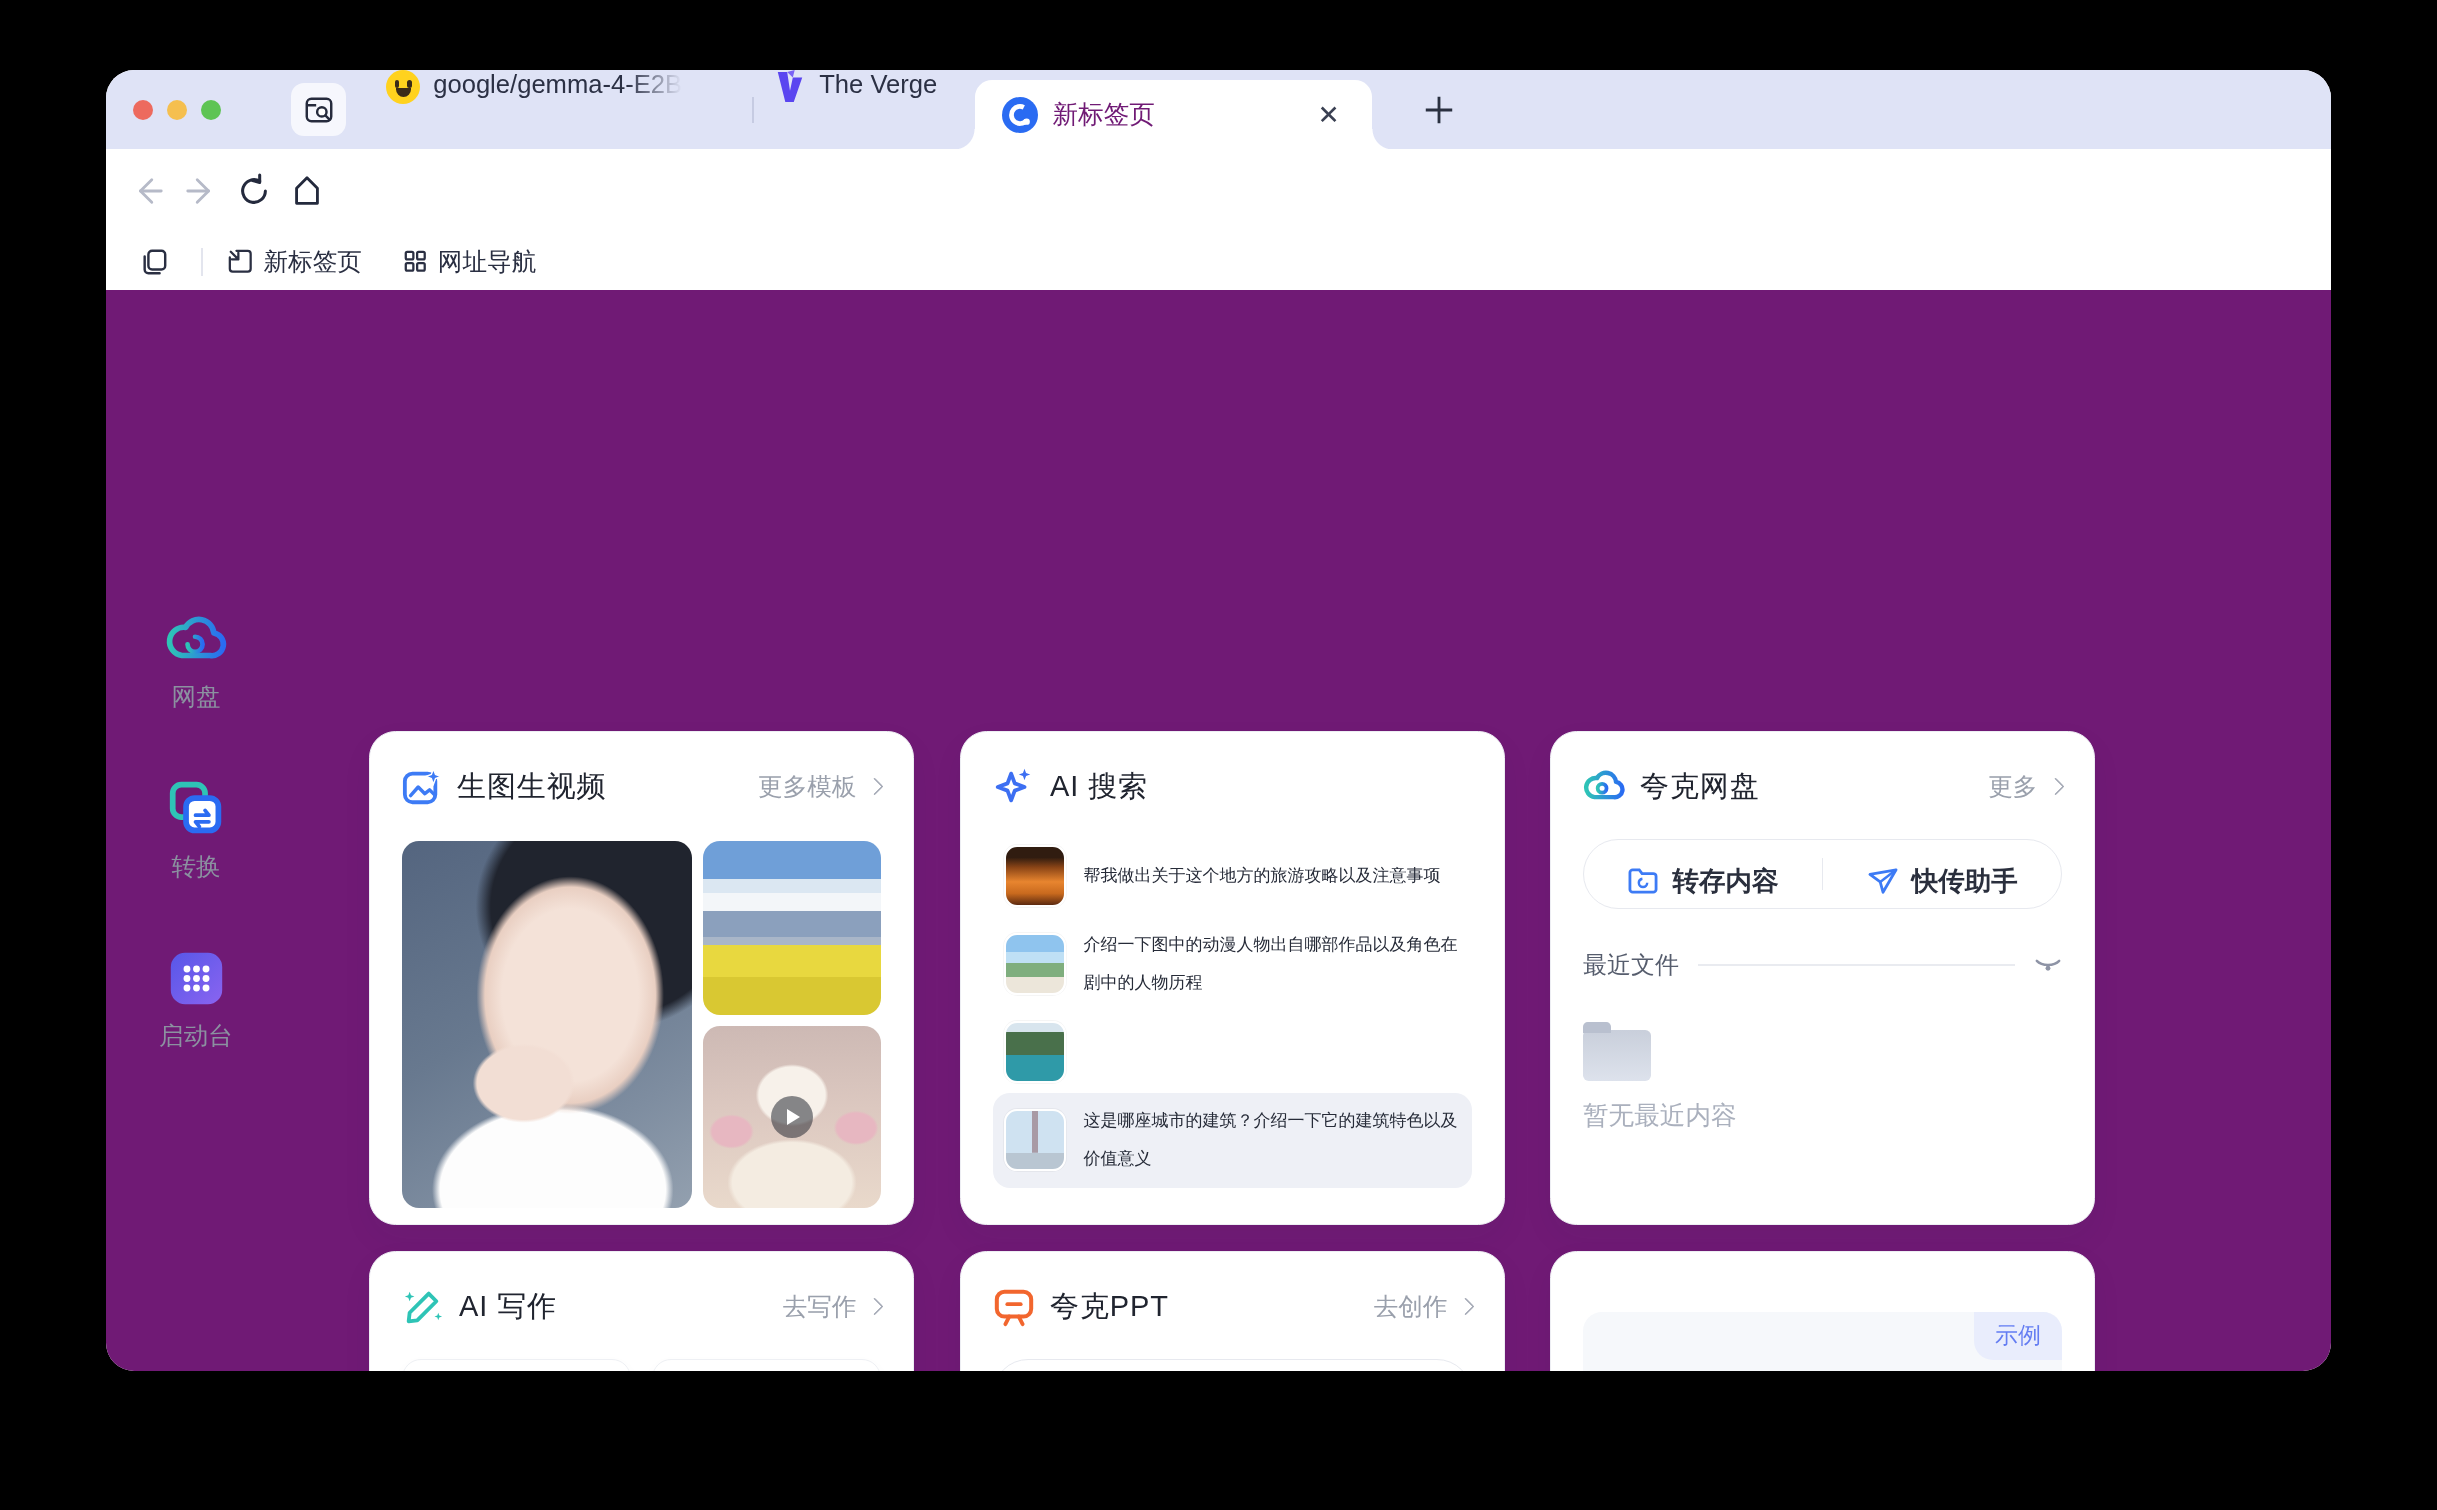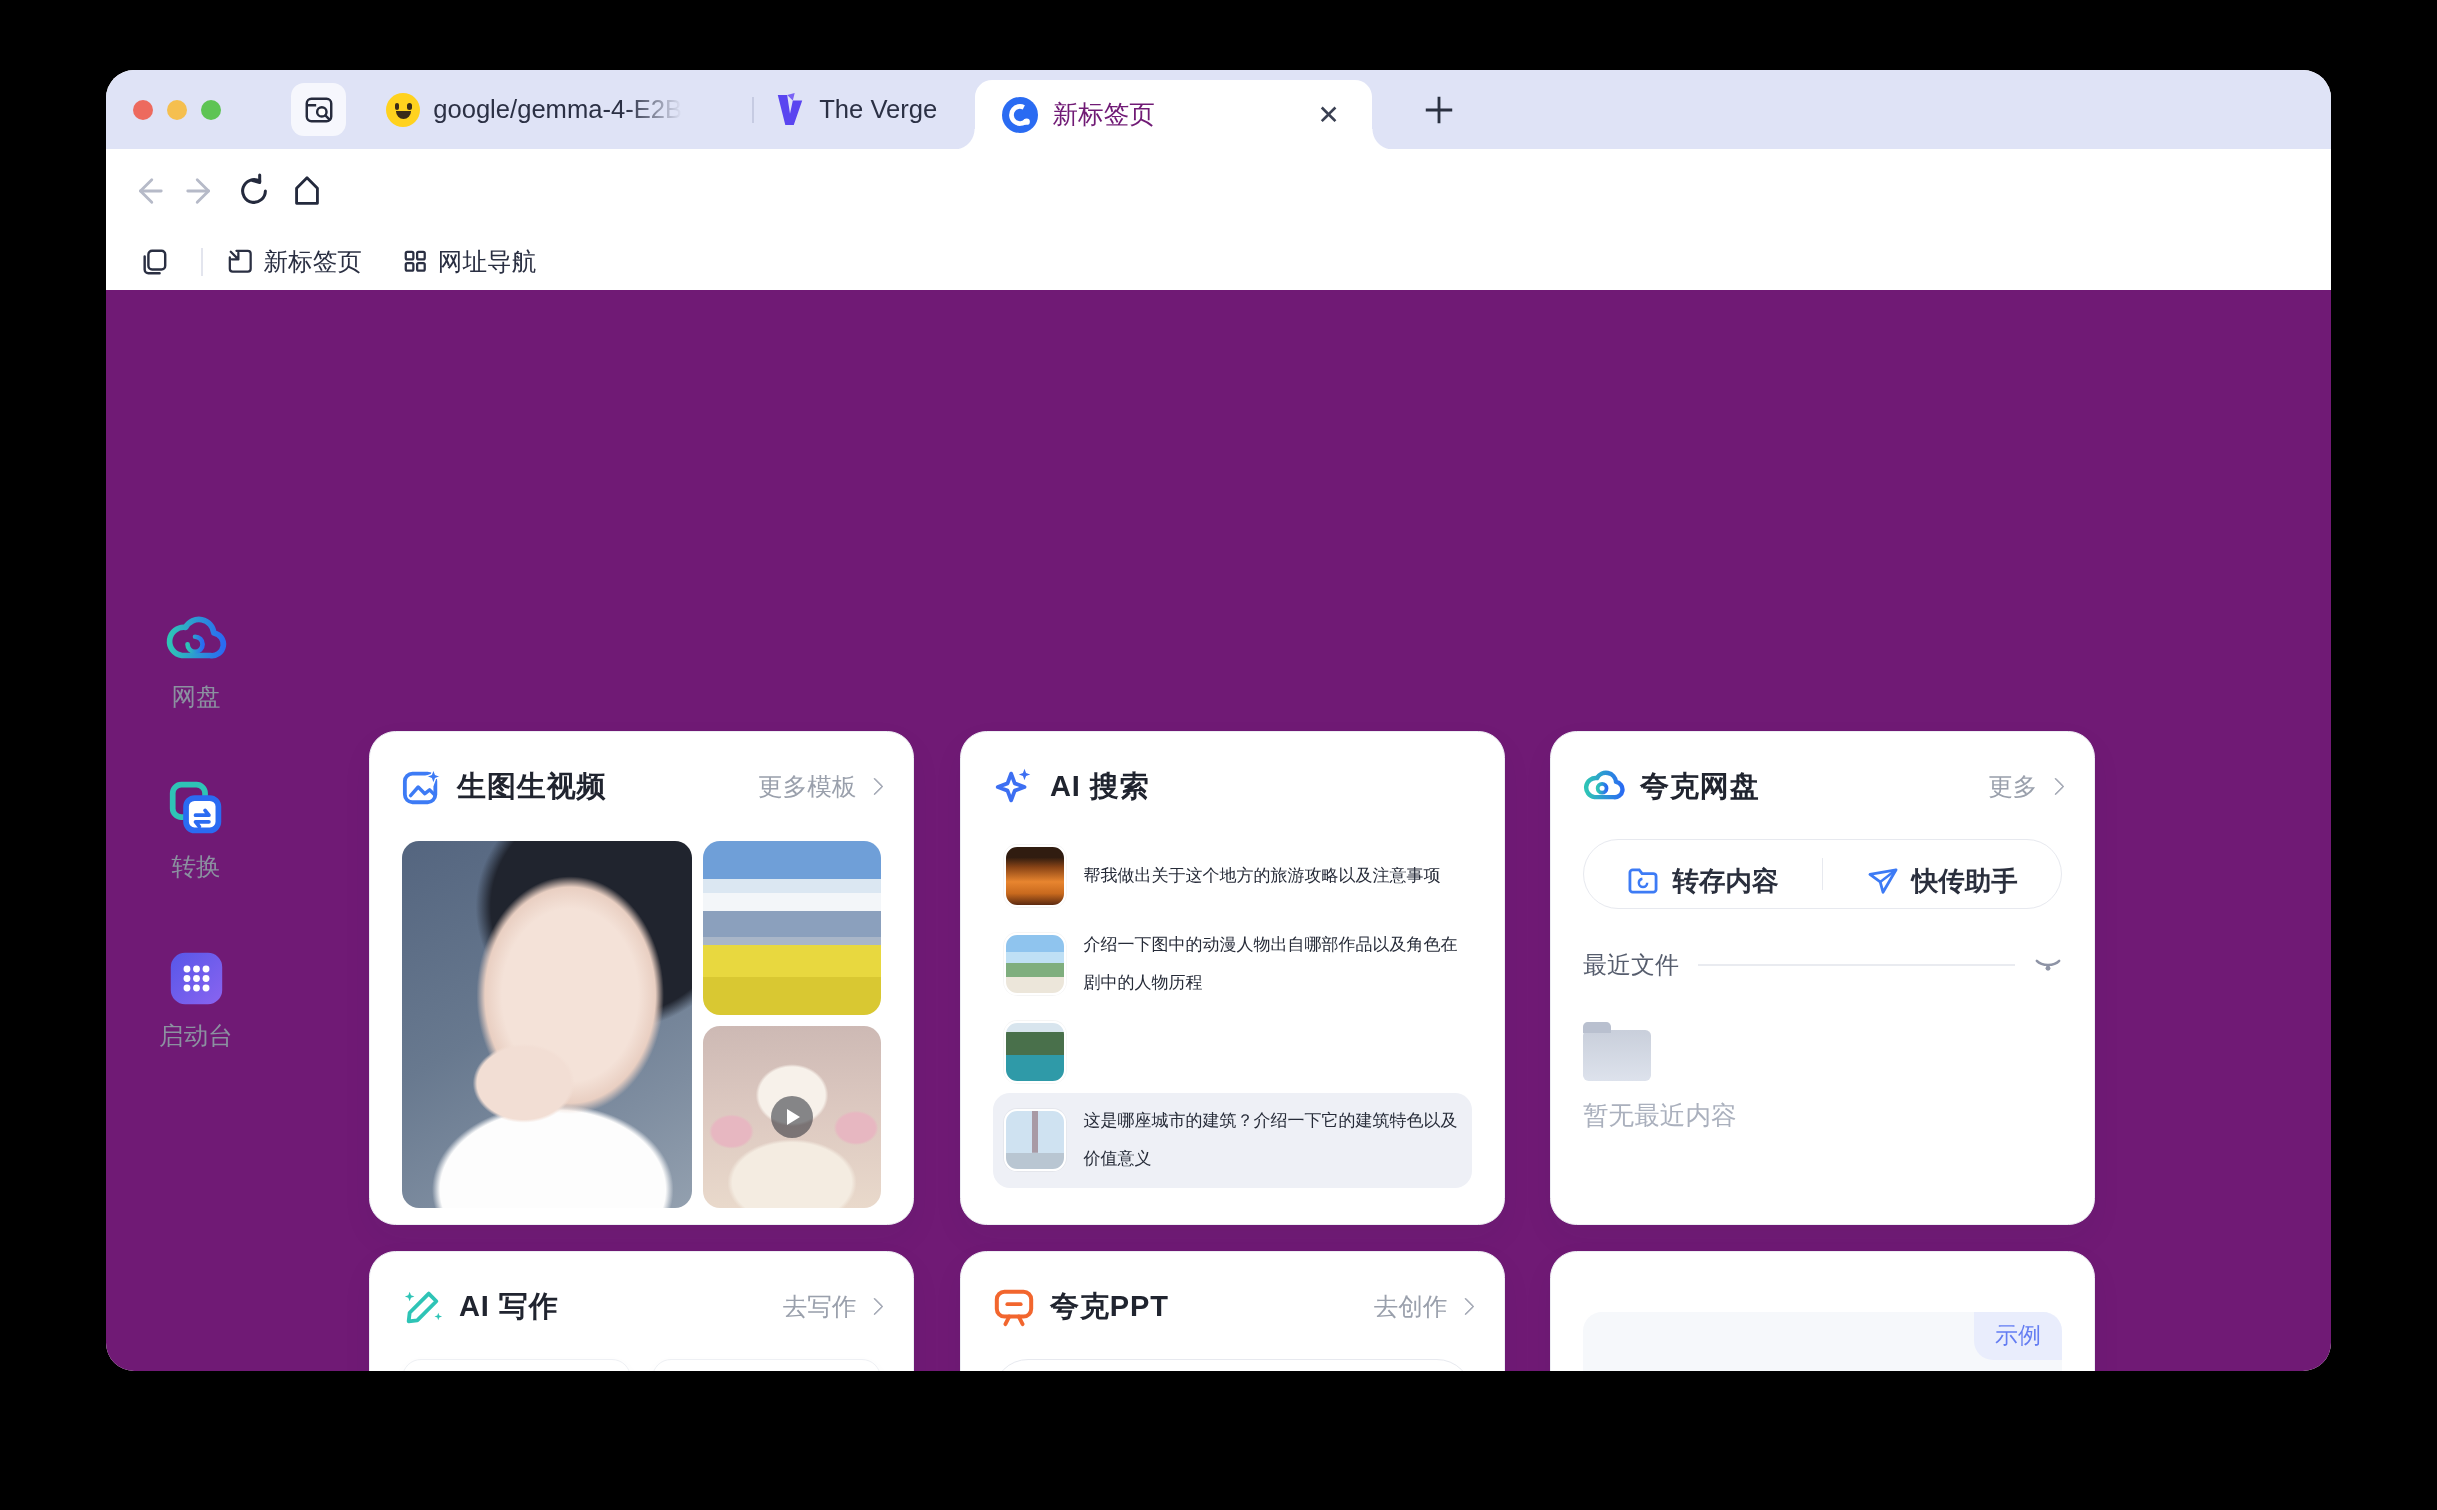--- a/index.html
+++ b/index.html
@@ -11,21 +11,21 @@
   .window { position:absolute; left:106px; top:70px; width:2225px; height:1301px;
     border-radius:28px; overflow:hidden; background:#fff; }
 
   
   .tabbar { position:absolute; left:0; top:0; width:100%; height:79px; background:#dfe3f6; }
   .lights { position:absolute; left:26.5px; top:30px; display:flex; gap:14px; }
   .light { width:20px; height:20px; border-radius:50%; }
   .light.r { background:#ed6a5e; } .light.y { background:#f5bf4f; } .light.g { background:#5ec454; }
   .tabsearch-btn { position:absolute; left:185px; top:13.2px; width:55px; height:53px;
     border-radius:13.2px; background:rgba(255,255,255,.72); display:flex; align-items:center; justify-content:center; }
-  .tab { position:absolute; top:0; height:79px; display:flex; align-items:center; gap:13.2px; color:#2b3044; font-size:25.6px; }
+  .tab { position:absolute; top:0; height:79px; display:flex; align-items:flex-start; gap:13.2px; color:#2b3044; font-size:25.6px; }
   .tab1 { left:280px; width:445px; }
   .tab1 .tab-title { max-width:284px; white-space:nowrap; overflow:hidden;
     -webkit-mask-image:linear-gradient(90deg,#000 78%,transparent 100%);
     mask-image:linear-gradient(90deg,#000 78%,transparent 100%); }
   .hf-face { width:34px; height:34px; border-radius:50%; background:#ffd21e; position:relative; flex:0 0 auto; }
   .hf-face::before, .hf-face::after { content:''; position:absolute; top:10.4px; width:4.7px; height:7.6px; border-radius:2.8px; background:#3a2b18; }
   .hf-face::before { left:8.5px; } .hf-face::after { right:8.5px; }
   .hf-mouth { position:absolute; left:9.5px; top:18px; width:15px; height:8.5px; border-radius:0 0 15px 15px; background:#3a2b18; }
   .tab-divider { position:absolute; left:646px; top:26.5px; width:1.9px; height:26.5px; background:#c6cbe2; }
   .tab2 { left:668px; width:199px; }
@@ -65,21 +65,21 @@
   .content { position:absolute; left:0; top:220px; width:100%; height:1082px; background:#701a75; }
   .rail { position:absolute; left:38px; top:322px; width:104px; display:flex; flex-direction:column; gap:66px; }
   .rail-item { display:flex; flex-direction:column; align-items:center; gap:11.4px; }
   .rail-label { font-size:24.6px; color:#8b91a0; }
 
   .card { position:absolute; width:545px; background:#fff; border:1.9px solid #edeef3; border-radius:26.5px;
     box-shadow:0 13.2px 32px rgba(30,40,80,.05); padding:32px; }
   .r1 { top:441px; height:494px; } .r2 { top:961px; height:530px; }
   .c1 { left:263px; } .c2 { left:854px; } .c3 { left:1444px; }
   .card-head { display:flex; align-items:center; height:45px; }
-  .card-title { font-size:29px; font-weight:bold; color:#20242f; margin-left:15px; letter-spacing:0.9px; }
+  .card-title { font-size:29px; font-weight:normal; color:#20242f; margin-left:15px; letter-spacing:0.9px; }
   .card-action { margin-left:auto; display:flex; align-items:center; gap:11.4px; color:#9aa0ac; font-size:24.6px; }
   .chev { width:13.2px; height:13.2px; border-top:2.8px solid #a6abb7; border-right:2.8px solid #a6abb7;
     transform:rotate(45deg); border-radius:1.9px; }
 
   
   .gen-body { display:flex; gap:11.4px; margin-top:32px; }
   .img { border-radius:17px; }
   .img-portrait { width:293px; height:367px;
     background:
       radial-gradient(85px 66px at 42% 66%, #f2ded4 0 55%, transparent 60%),

